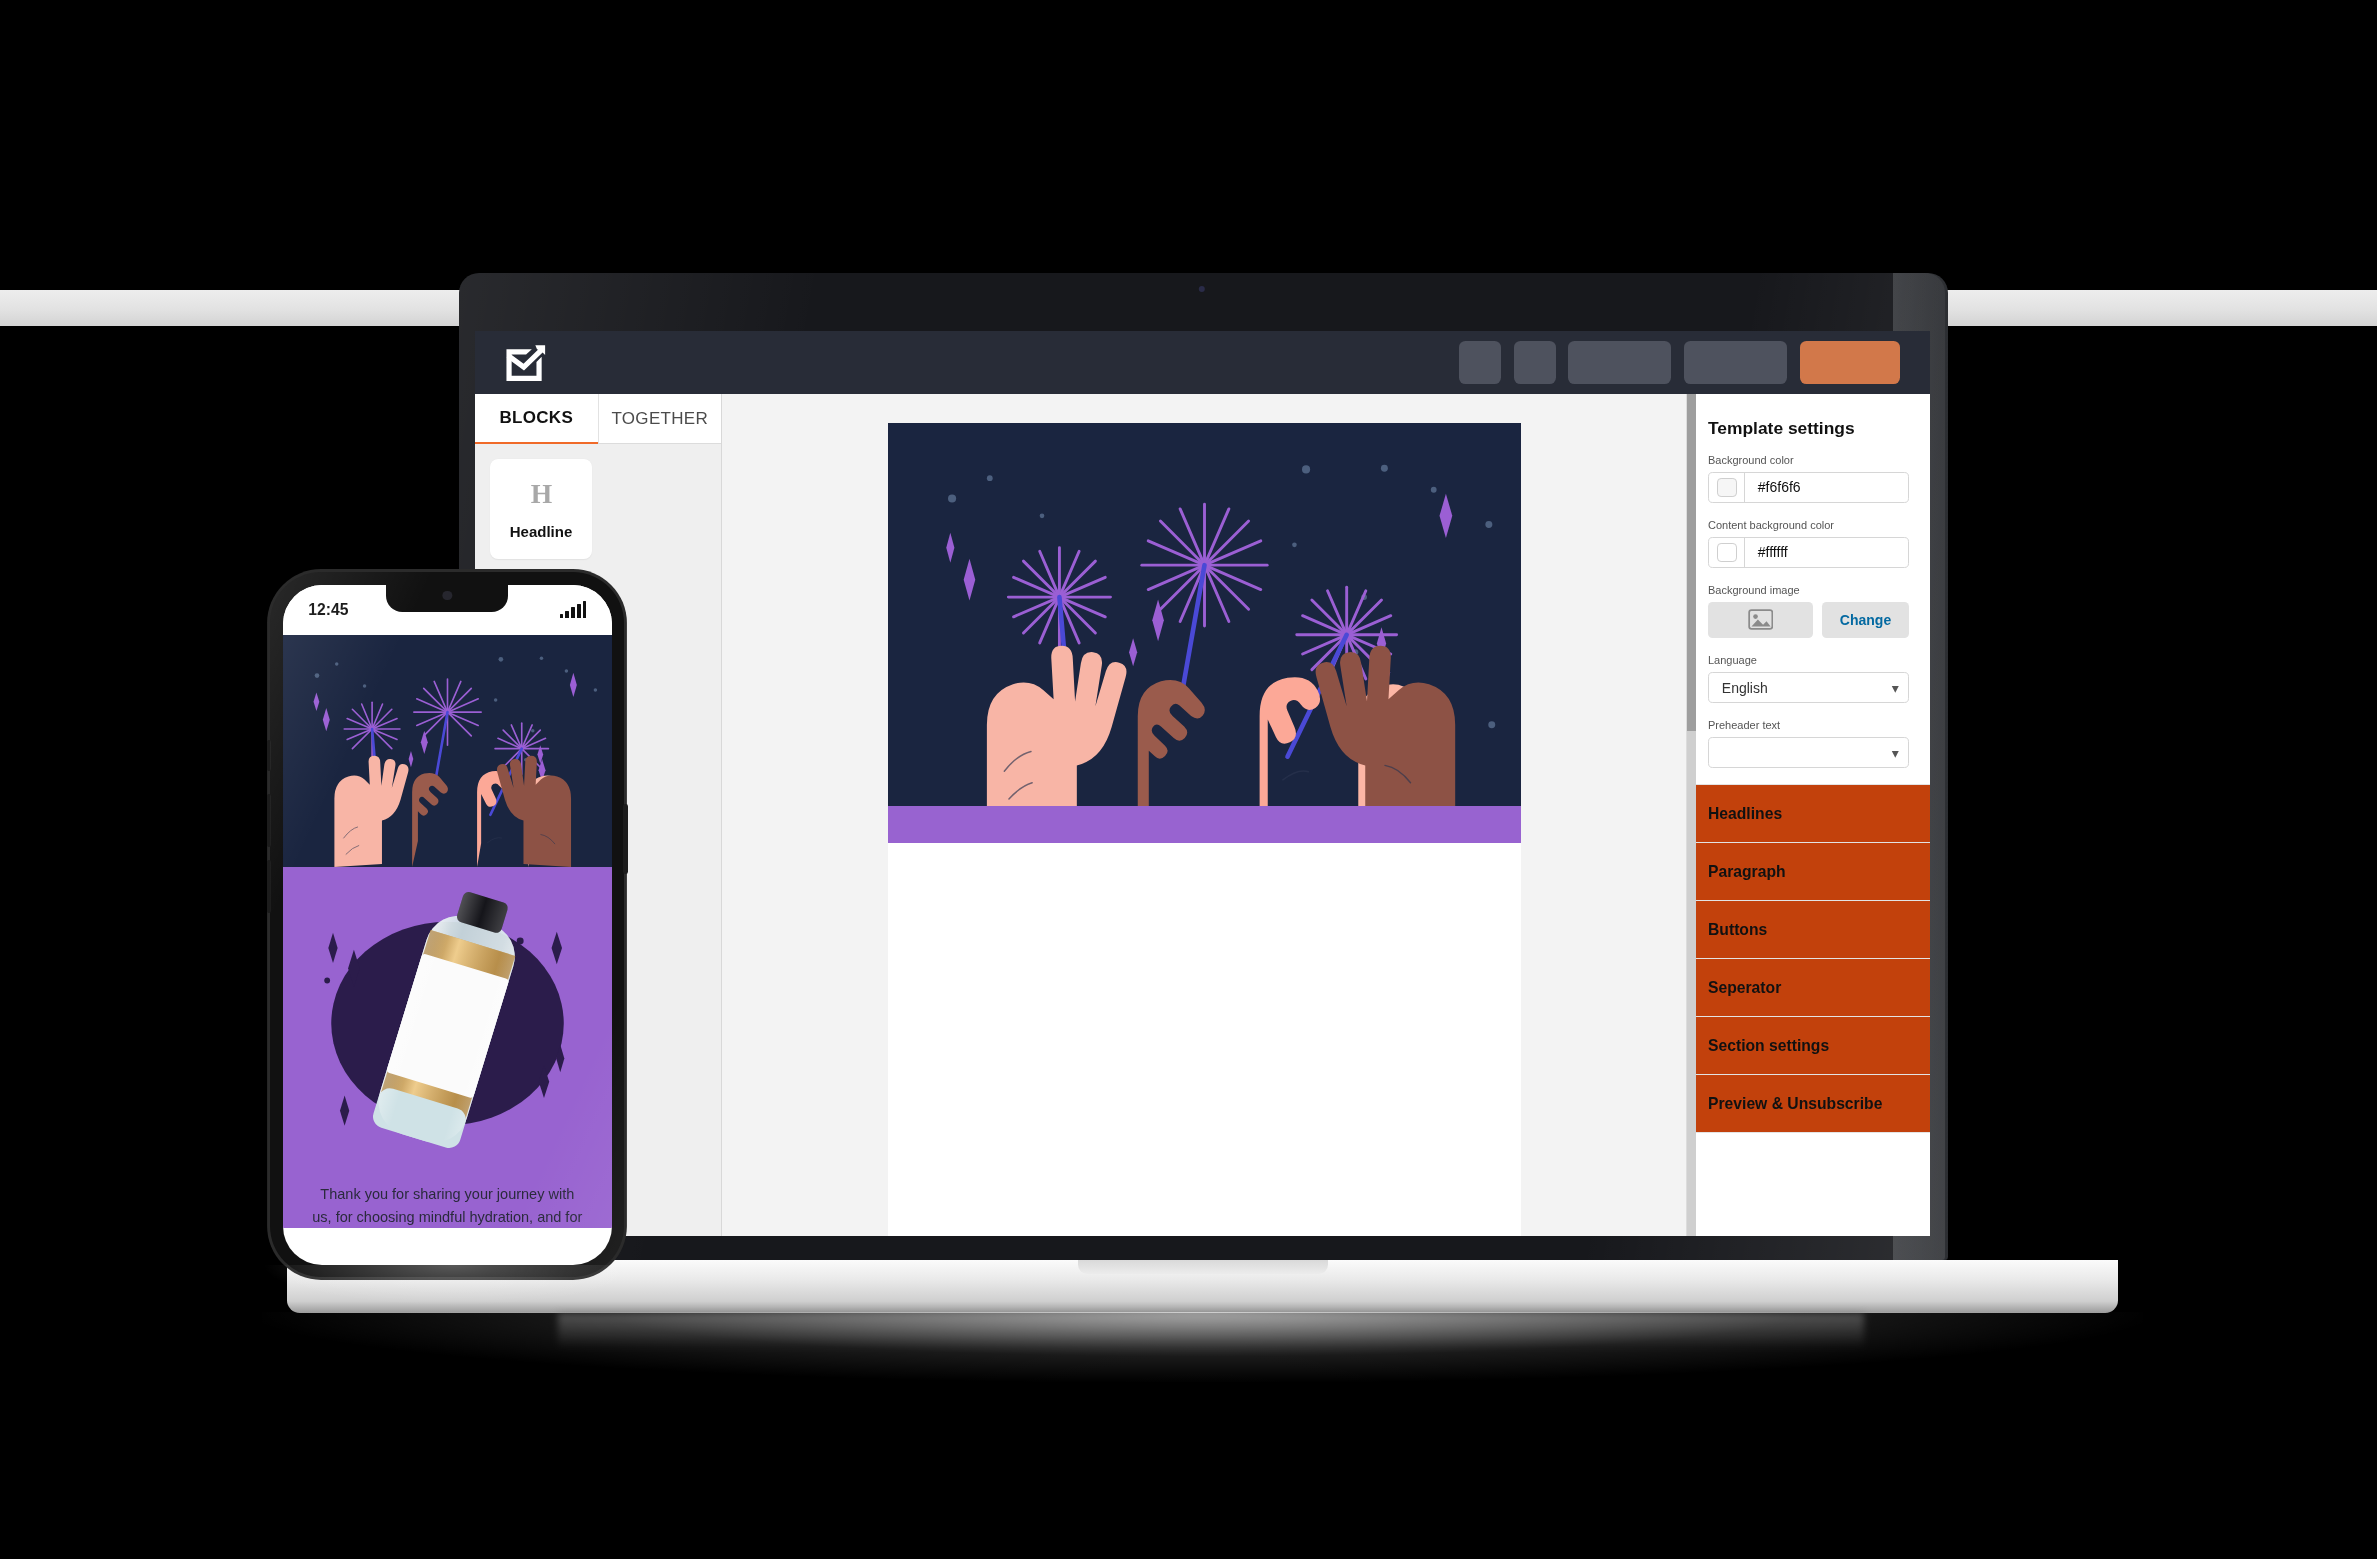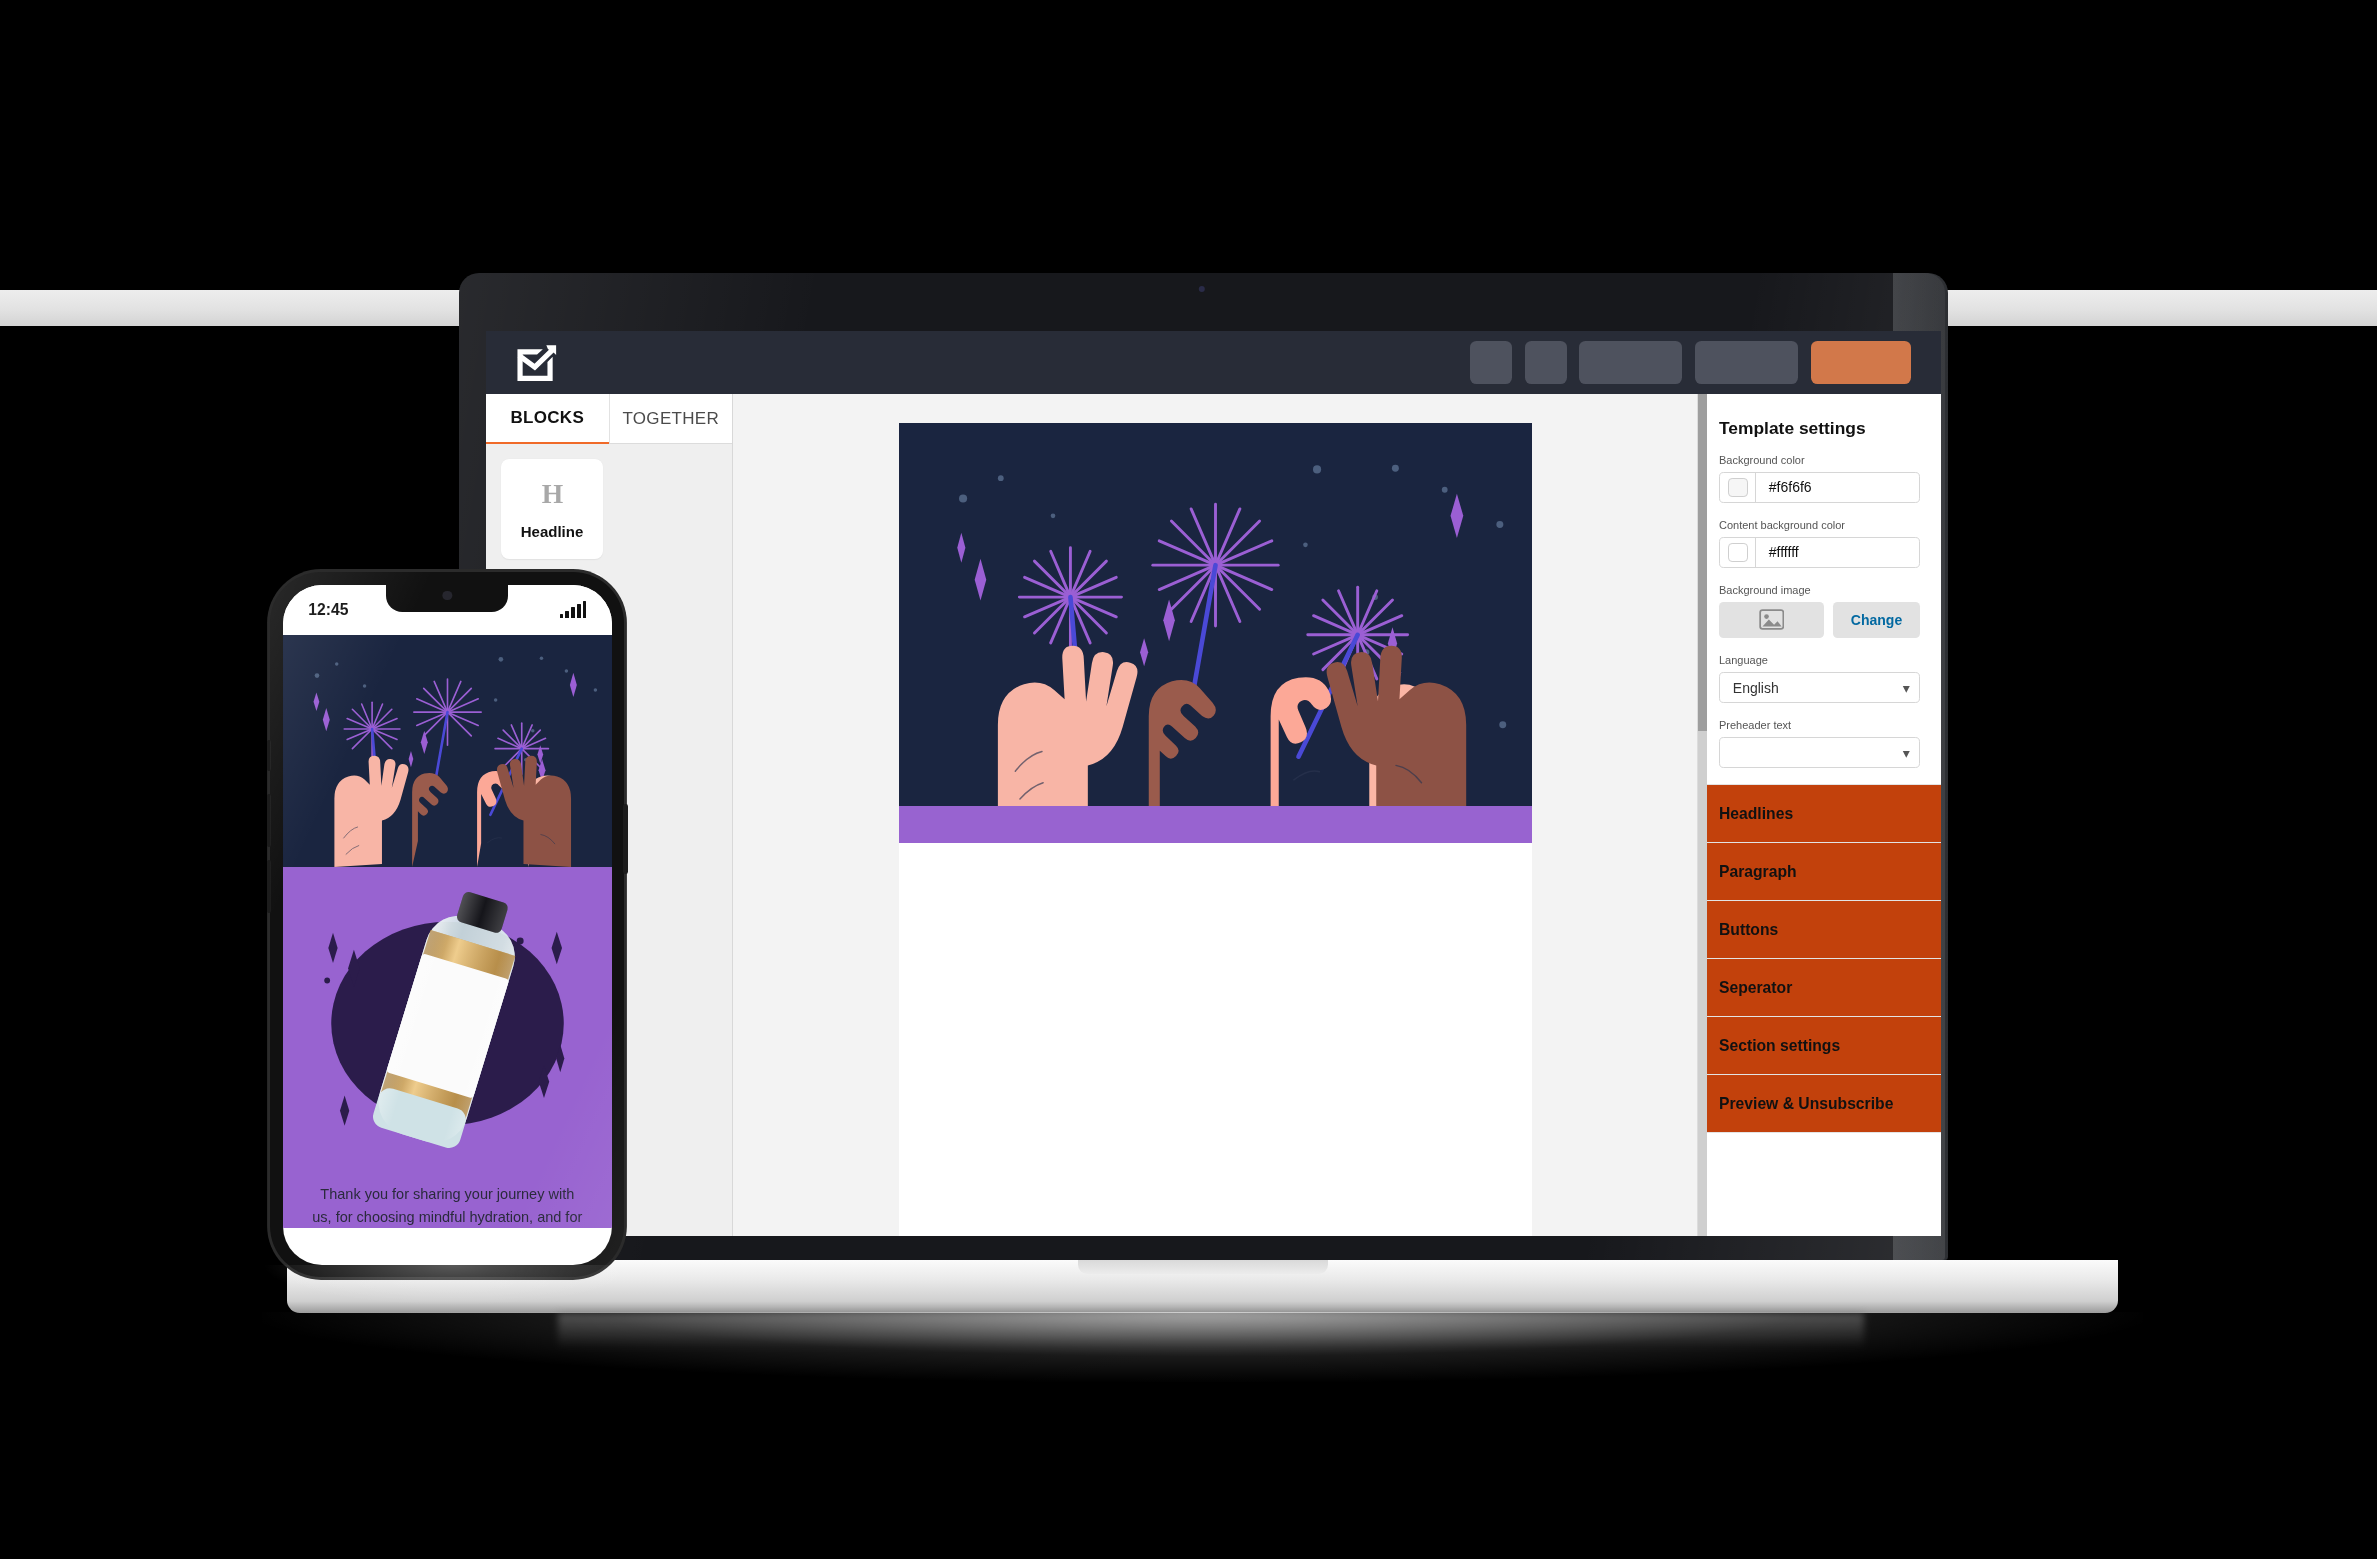--- a/index.html
+++ b/index.html
@@ -39,21 +39,21 @@
     position: absolute; left: 1483px; top: 17.4px; width: 441px; height: 36px;
     background: linear-gradient(180deg,#ededed 0%, #e2e2e2 55%, #d3d3d3 100%);
   }
   .lid-side-right {
     position:absolute; left:1434px; top:0px; width:55px; height:987px;
     background: linear-gradient(90deg, rgba(60,62,66,1) 0%, rgba(44,46,50,1) 100%);
     border-radius: 0 20px 3.5px 0;
   }
 
   .screen {
-    position: absolute; left: 27px; top: 58px; width: 1455px; height: 905px;
+    position: absolute; left: 16px; top: 58px; width: 1455px; height: 905px;
     background: #fff; overflow: hidden;
   }
 
   
   .appbar {
     position: relative; height: 63px; background: #282c37;
     display:flex; align-items:center; padding: 0 30px 0 28px;
   }
   .logo-mark { width: 45px; height: 43px; flex: 0 0 auto; }
   .appbar-spacer { flex: 1 1 auto; }

